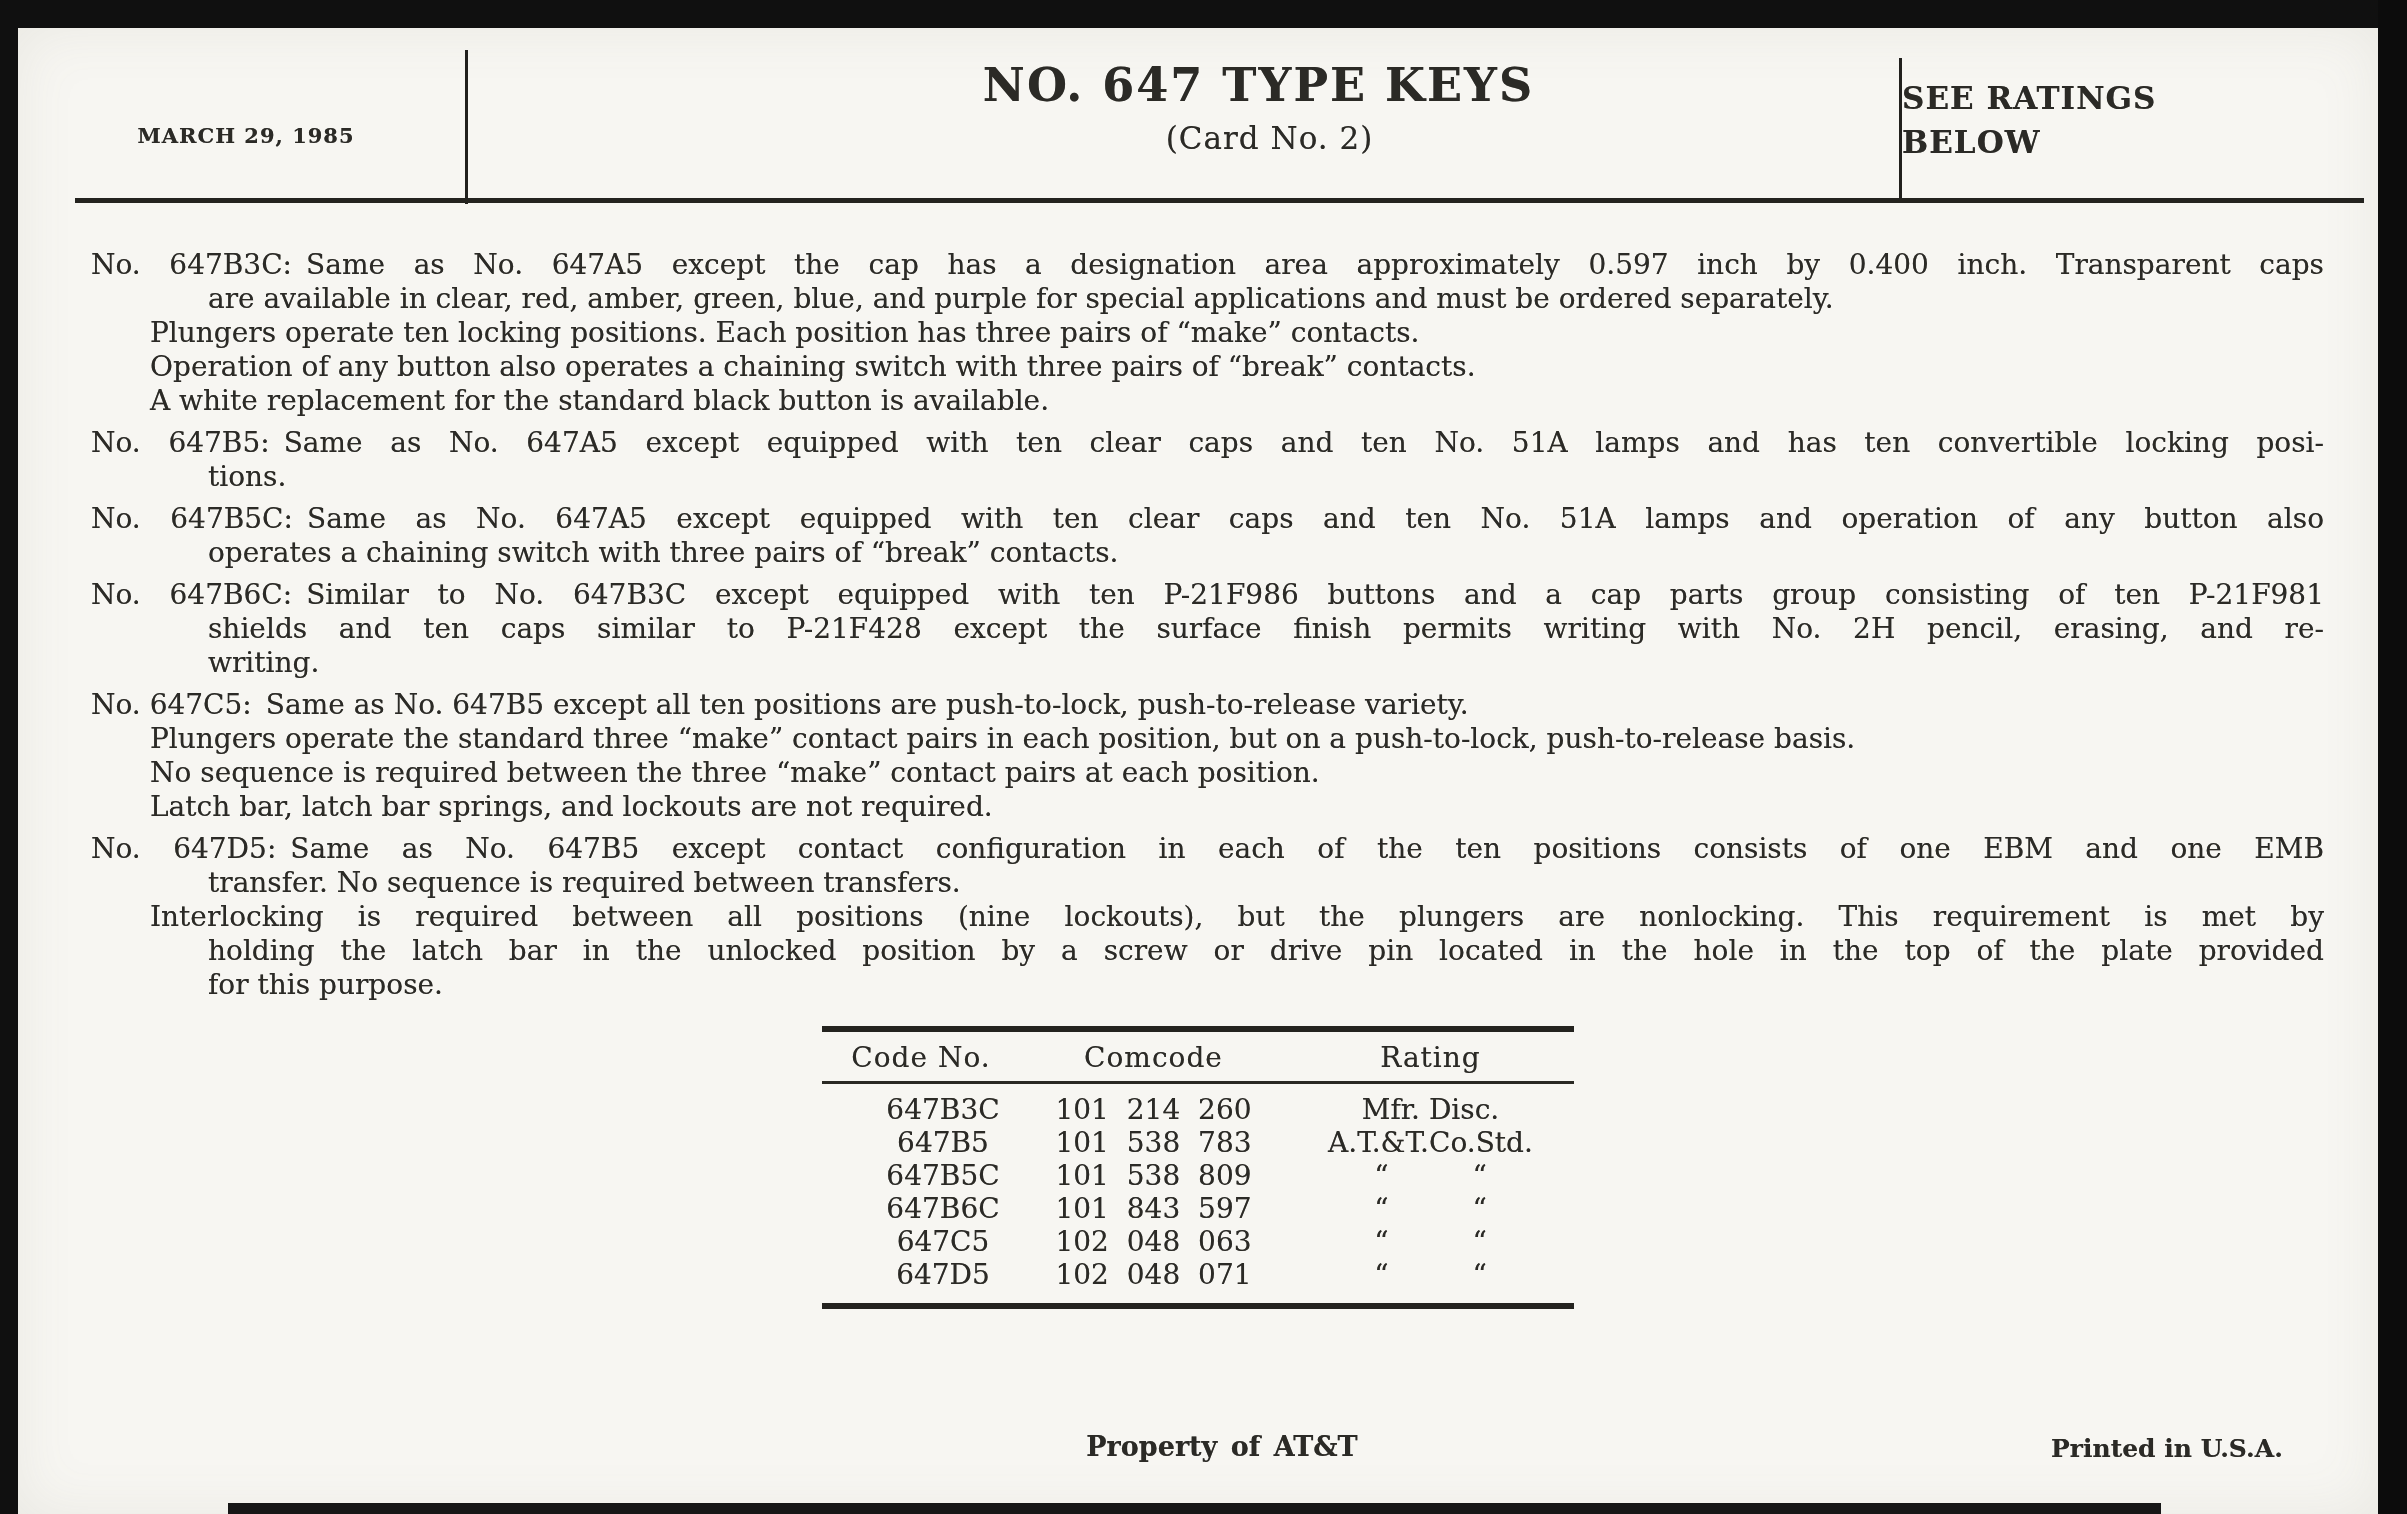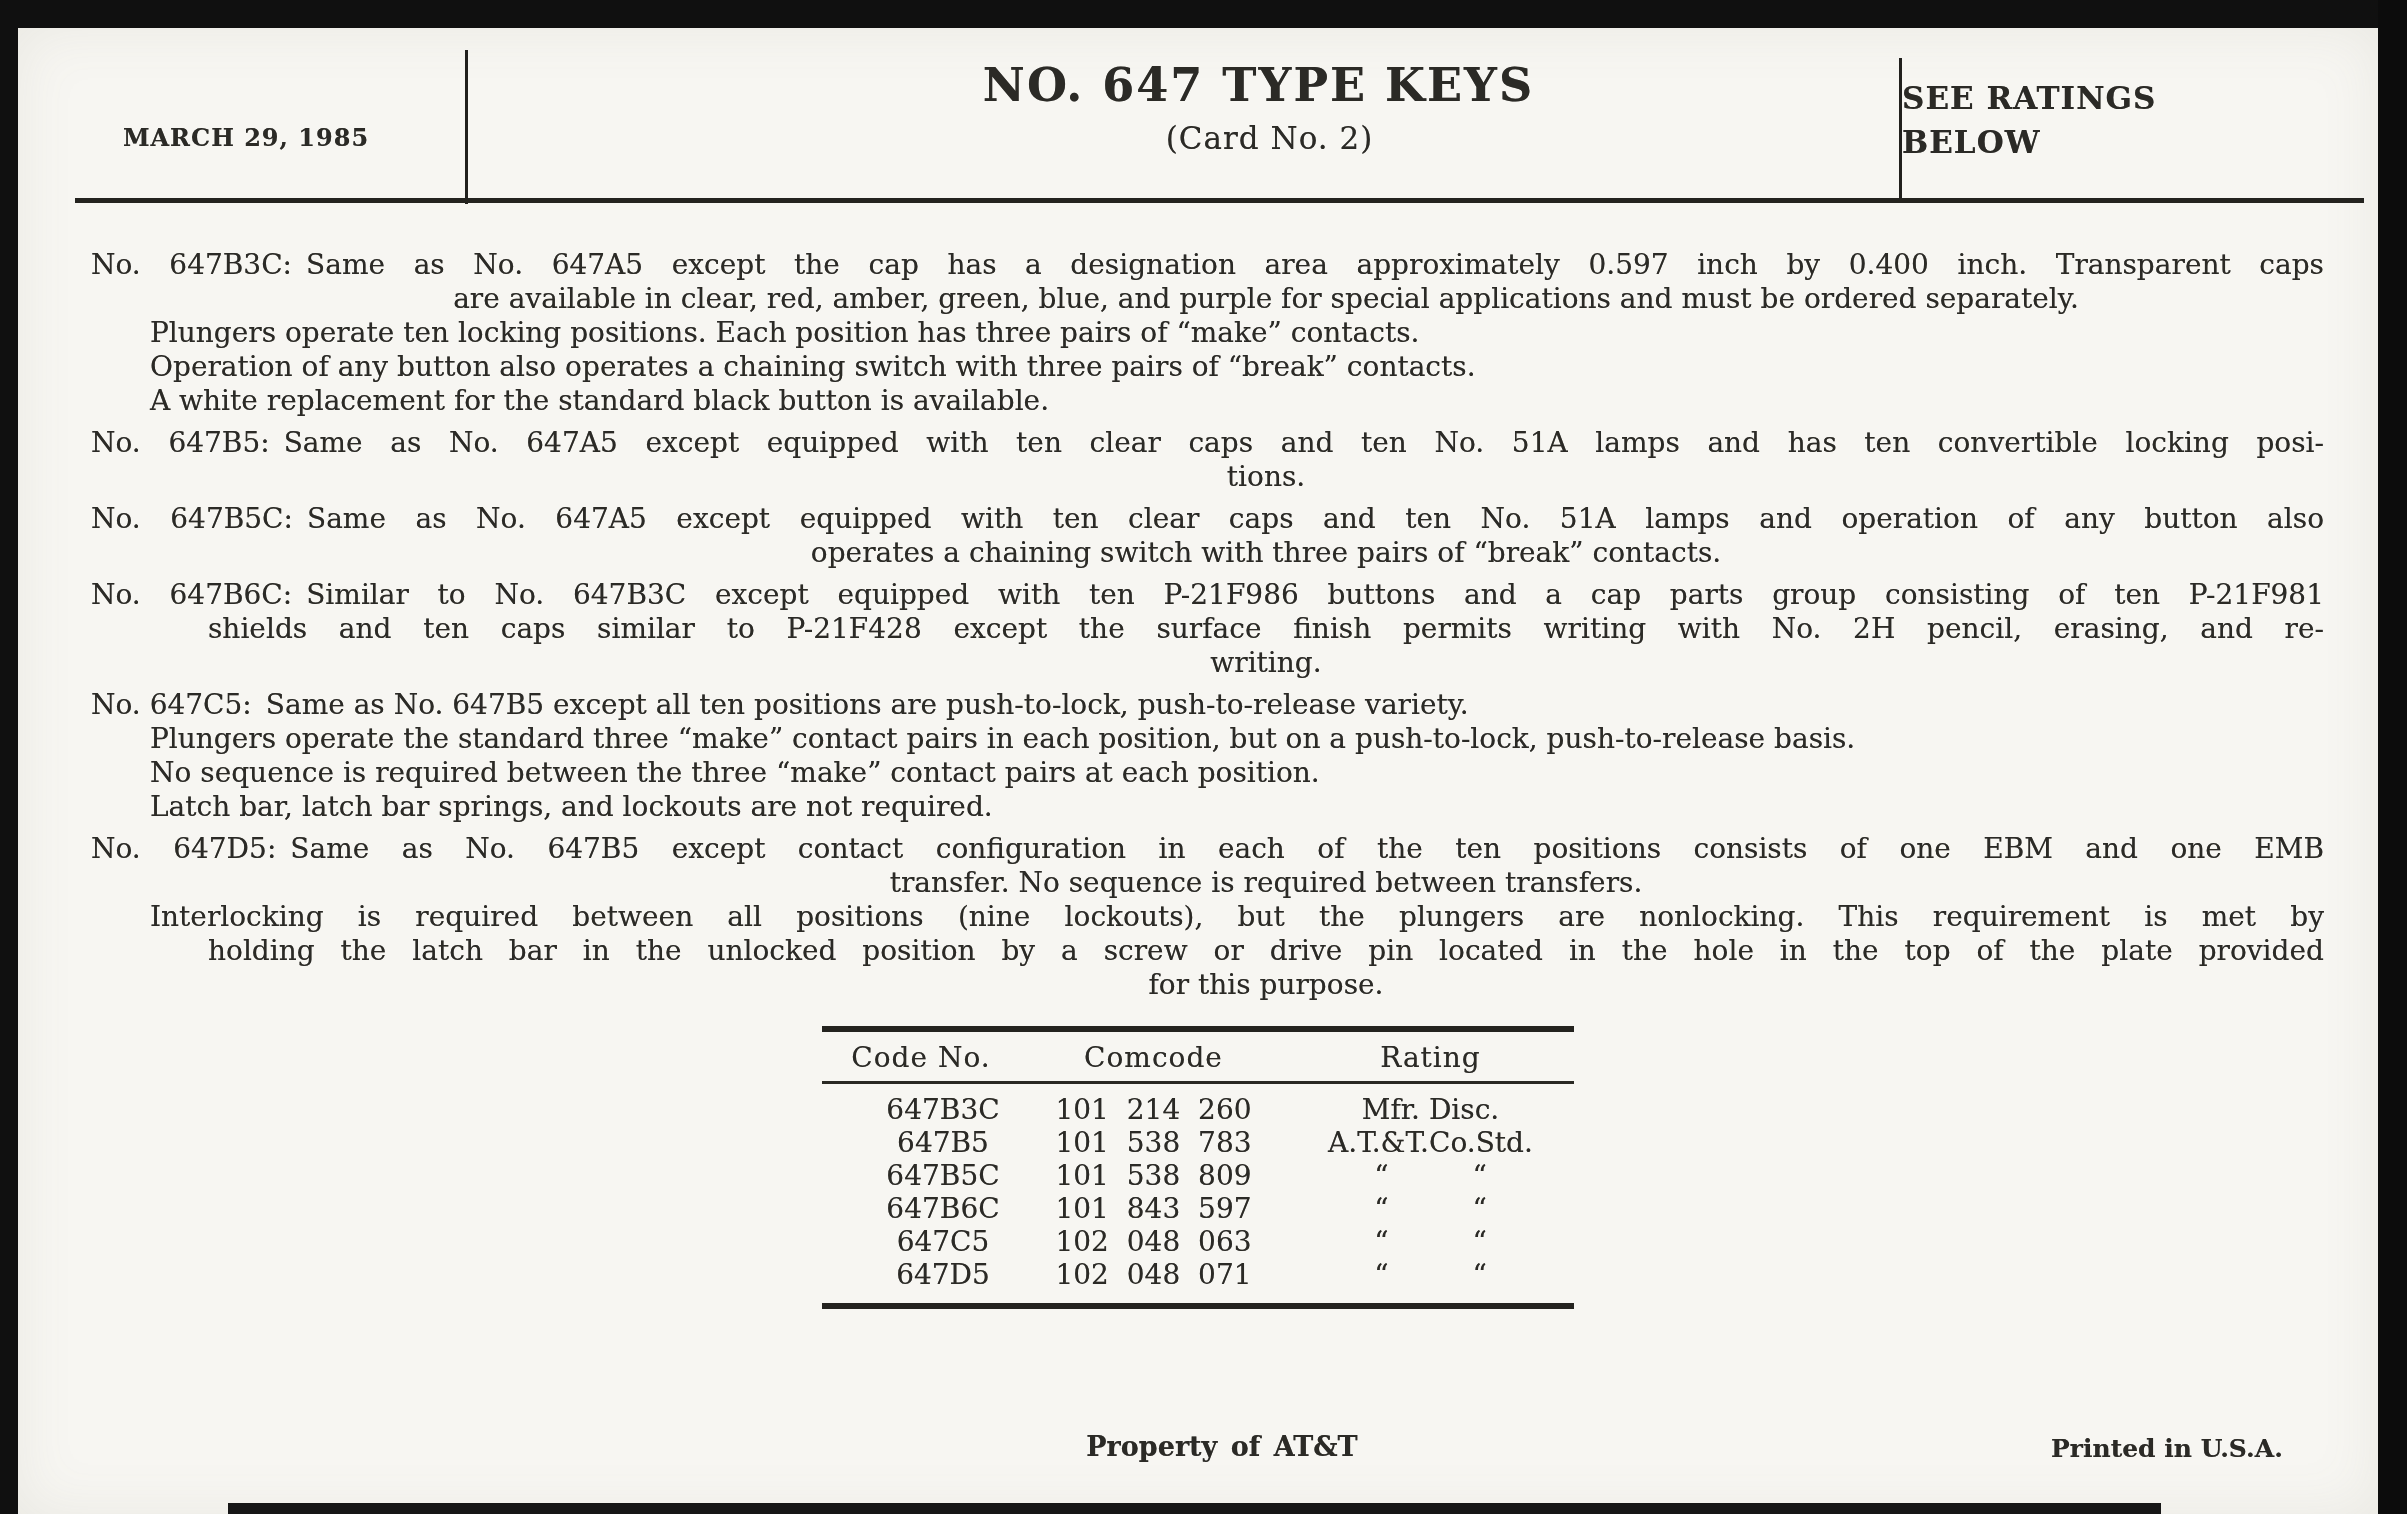--- a/index.html
+++ b/index.html
@@ -12,21 +12,21 @@
   .card {
     position:absolute; left:18px; top:28px; width:2360px; height:1487px;
     background:#f7f6f2;
     box-shadow: inset 0 0 59px rgba(120,115,100,0.10);
   }
   .card * { text-shadow: 0 0 0.6px rgba(43,42,38,0.55); }
 
   
   .hdr-date {
     position:absolute; left:30px; top:95px; width:396px;
-    text-align:center; font-size:24px; font-weight:bold; letter-spacing:1px;
+    text-align:center; font-size:21px; font-weight:bold; letter-spacing:1px;
   }
   .hdr-divider-left  { position:absolute; left:447px; top:22px; width:3px; height:154px; background:#21201d; }
   .hdr-divider-right { position:absolute; left:1881px; top:30px; width:3px; height:145px; background:#21201d; }
   .hdr-title-block { position:absolute; left:447px; top:30px; width:1587px; text-align:center; }
   .hdr-title    { font-size:46px; font-weight:bold; letter-spacing:2px; }
   .hdr-subtitle { font-size:31px; margin-top:8px; letter-spacing:1px;margin-left:22px; }
   .hdr-ratings {
     position:absolute; left:1884px; top:48px; width:529px; text-align:left;
     font-size:31px; font-weight:bold; line-height:44px; letter-spacing:1px;
   }
@@ -35,21 +35,21 @@
   
   .doc-body {
     position:absolute; left:73px; top:220px; width:2233px;
     font-size:28px; line-height:34px;
   }
   .para { margin-top:8px; }
   .para:first-child { margin-top:0; }
   .line { white-space:nowrap; }
   .line.just { white-space:normal; text-align:justify; text-align-last:justify; }
   .line.i1 { padding-left:59px; }
-  .line.i2 { padding-left:117px;text-align:center; }
+  .line.i2 { padding-left:117px; }
 
   
   .table-wrap { position:absolute; left:0; top:998px; width:100%; }
   .ratings-table {
     width:752px; margin:0 auto;
     border-top:6px solid #24231f; border-bottom:6px solid #24231f;
     font-size:28px;
   }
   .t-head {
     display:grid; grid-template-columns:198px 267px 287px;

